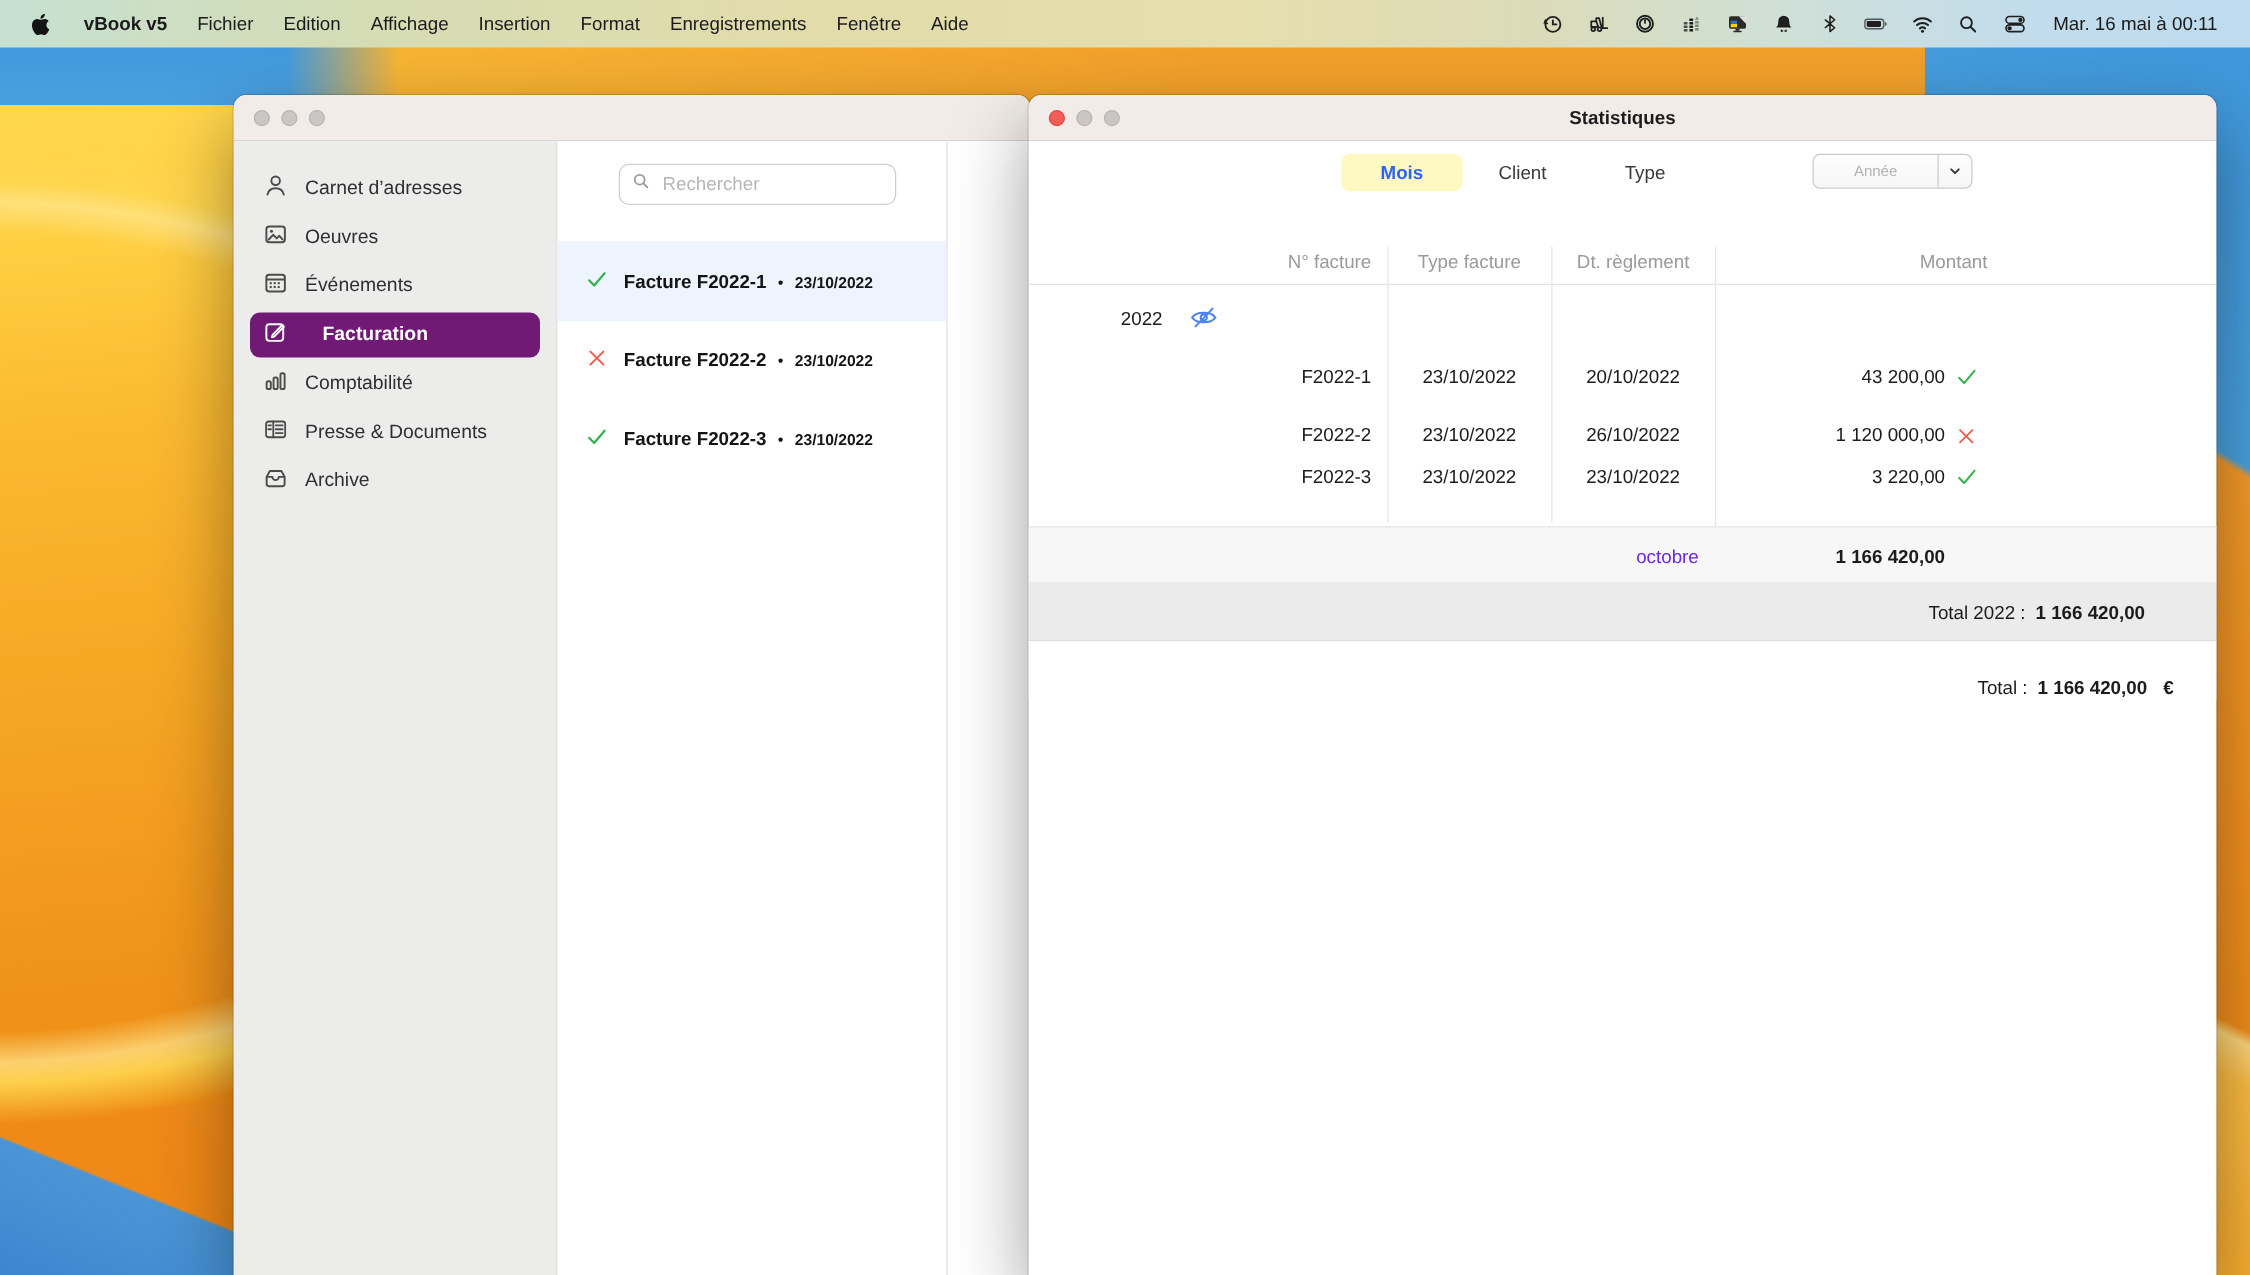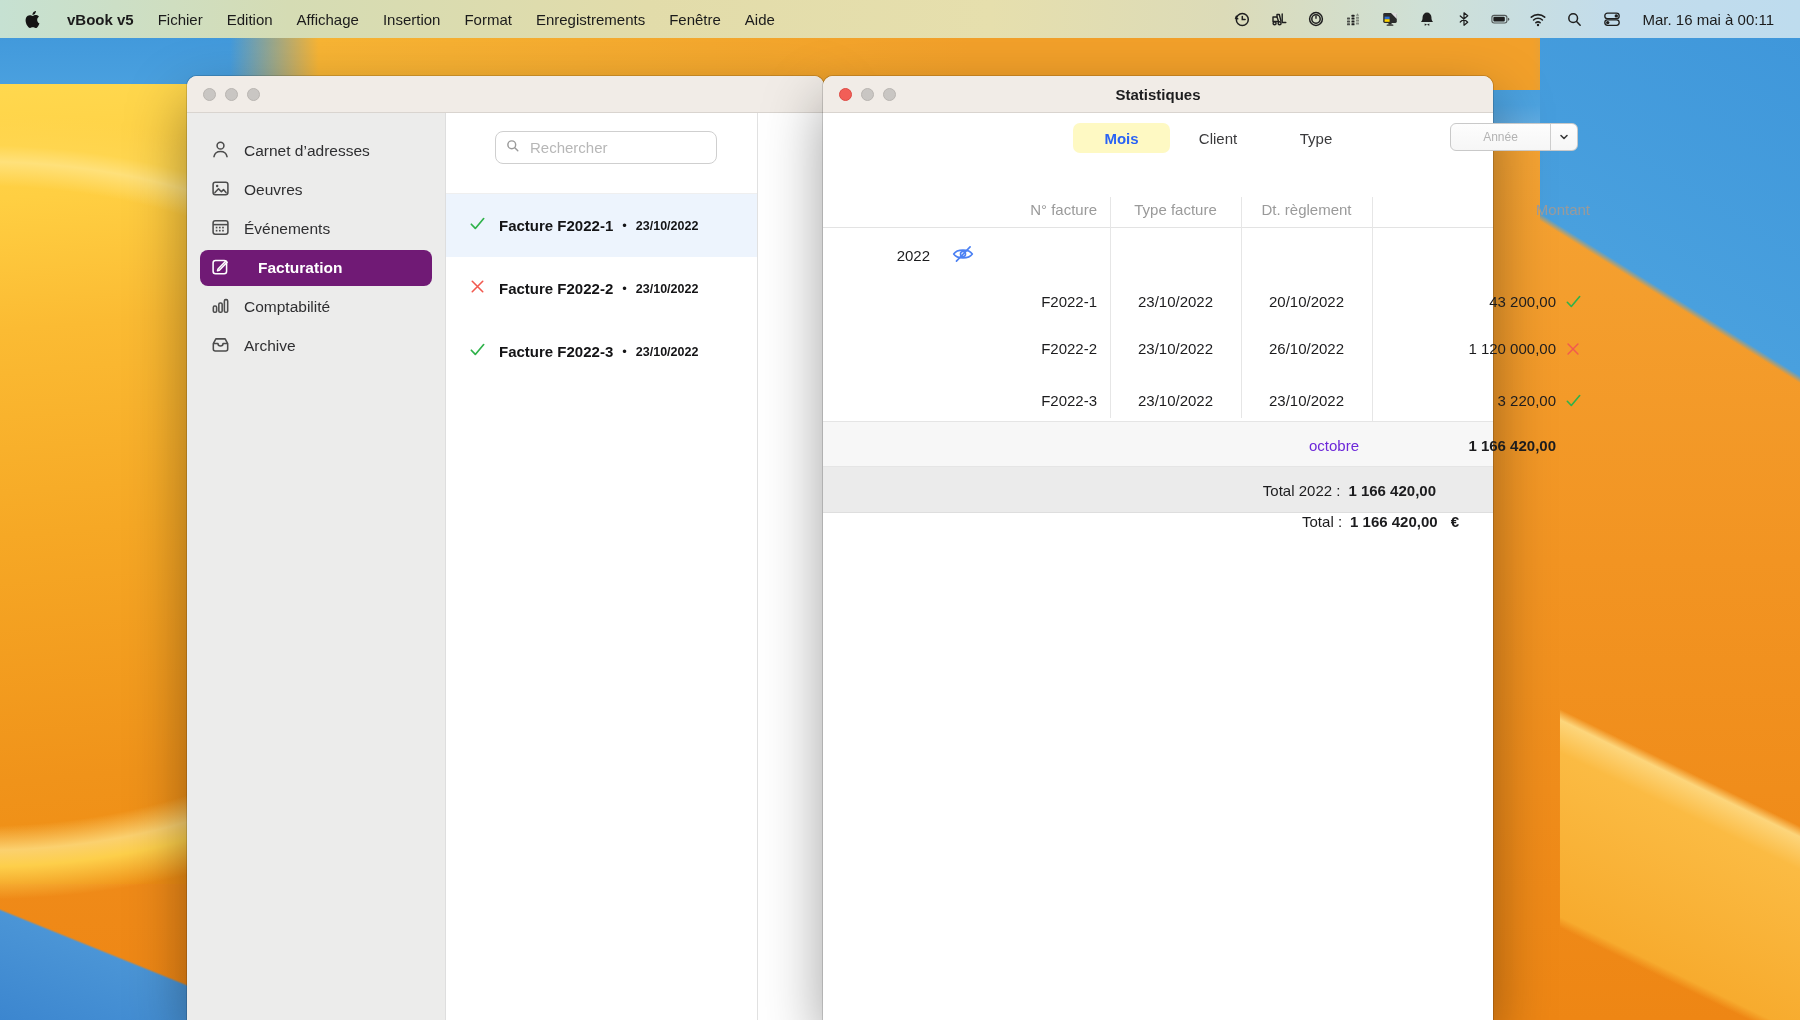--- a/index.html
+++ b/index.html
@@ -60,21 +60,21 @@
   .searchbox input{border:none;outline:none;flex:1;font-size:15px;font-family:inherit;color:#333;background:transparent;min-width:0;}
   .searchbox input::placeholder{color:#b7b7b7;}
   .lrows{position:absolute;left:0;right:0;top:80px;border-top:1px solid #efefef;}
   .lrow{height:63px;display:flex;align-items:center;padding-left:22px;gap:12px;}
   .lrow.selected{background:#edf4fd;}
   .lrow-title{font-size:15px;font-weight:700;color:#141416;}
   .lrow-bullet{font-size:13px;color:#141416;margin:0 -3px;}
   .lrow-date{font-size:12.5px;font-weight:700;color:#141416;}
   .sliver{flex:1;background:#fff;}
   
-  .win-stats{left:823px;width:670px;z-index:20;}
+  .win-stats{left:823px;width:950px;z-index:20;}
   .stats-body{position:relative;height:calc(100% - 37px);background:#fff;}
   .tab{position:absolute;top:10px;height:30px;display:flex;align-items:center;justify-content:center;
     font-size:15px;color:#3a3a3c;border-radius:7px;}
   .tab.selected{background:#fef9c3;color:#2a63f5;font-weight:700;}
   .tab-mois{left:250px;width:97px;}
   .tab-client{left:345px;width:100px;}
   .tab-type{left:443px;width:100px;}
   .combo{position:absolute;left:627px;top:10px;width:128px;height:28px;box-sizing:border-box;
     border:1px solid #c9c9c9;border-radius:6px;background:linear-gradient(180deg,#fdfdfd,#f6f6f6);
     display:flex;align-items:center;}
@@ -87,36 +87,36 @@
   .th-mont{left:549px;width:218px;text-align:right;}
   .thead-line{position:absolute;left:0;right:0;top:114px;height:1px;background:#e3e3e3;}
   .vline{position:absolute;width:1px;background:#e6e6e6;top:84px;}
   .vline-1{left:287px;height:221px;}
   .vline-2{left:418px;height:221px;}
   .vline-3{left:549px;height:316px;}
   .yearrow{position:absolute;top:128px;left:0;height:28px;display:flex;align-items:center;}
   .year-label{position:absolute;left:40px;width:67px;text-align:right;font-size:15px;color:#1c1c1e;}
   .eye{position:absolute;left:128px;top:1px;}
   .trow{position:absolute;left:0;right:0;height:47px;}
-  .trow-1{top:165px;} .trow-2{top:212px;} .trow-3{top:264px;}
+  .trow-1{top:165px;} .trow-2{top:212px;} .trow-3{top:245px;}
   .cell{position:absolute;top:0;height:47px;display:flex;align-items:center;font-size:15px;color:#1c1c1e;}
   .c-num{left:0;width:274px;justify-content:flex-end;}
   .c-date{left:287px;width:131px;justify-content:center;}
   .c-regl{left:418px;width:131px;justify-content:center;}
   .c-mont{left:549px;width:184px;justify-content:flex-end;}
   .c-status{left:738px;width:24px;justify-content:center;}
   .sumrow{position:absolute;left:0;right:0;}
   .row-month{top:308px;height:46px;background:#f7f7f7;border-top:1px solid #e5e5e5;border-bottom:1px solid #e5e5e5;box-sizing:border-box;}
   .month-label{position:absolute;left:400px;width:136px;top:0;height:46px;display:flex;align-items:center;justify-content:flex-end;font-size:15px;color:#6d28d9;}
   .month-value{position:absolute;left:549px;width:184px;top:0;height:46px;display:flex;align-items:center;justify-content:flex-end;font-size:15px;font-weight:700;color:#1c1c1e;}
   .row-yeartotal{top:354px;height:46px;background:#ebebeb;border-bottom:1px solid #dedede;box-sizing:border-box;}
   .ytotal-line{position:absolute;right:57px;top:0;height:46px;display:flex;align-items:center;font-size:15px;color:#1c1c1e;}
   .ytotal-line b{margin-left:8px;}
   .row-grandtotal{top:400px;height:46px;background:#fff;}
-  .gtotal-line{position:absolute;right:34px;top:0;height:46px;display:flex;align-items:flex-start;font-size:15px;color:#1c1c1e;}
+  .gtotal-line{position:absolute;right:34px;top:0;height:46px;display:flex;align-items:flex-end;font-size:15px;color:#1c1c1e;}
   .gtotal-line b{margin-left:8px;}
   .gtotal-line .cur{margin-left:13px;font-weight:700;}
 </style>
 </head>
 <body>
 
 <div class="wallpaper">
   <div class="wp-top-blue"></div>
   <div class="wp-top-orange"></div>
   <div class="wp-right-blue"></div>
@@ -283,20 +283,32 @@
       </div>
       <div class="side-item">
         <span><svg viewBox="0 0 19 19" width="21" height="21" fill="none" stroke="#4c4c4c" stroke-width="1.4">
               <rect x="3" y="10" width="3" height="5.6" rx="1.2"></rect>
               <rect x="8" y="7.2" width="3" height="8.4" rx="1.2"></rect>
               <rect x="13" y="4.2" width="3" height="11.4" rx="1.2"></rect>
             </svg></span>
         <span>Comptabilité</span>
       </div>
       <div class="side-item">
+        <span><svg viewBox="0 0 19 19" width="21" height="21" fill="none" stroke="#4c4c4c" stroke-width="1.3" stroke-linecap="round">
+              <rect x="2.6" y="3.8" width="13.8" height="11.4" rx="1.8"></rect>
+              <line x1="7.8" y1="3.8" x2="7.8" y2="15.2"></line>
+              <line x1="4.2" y1="6.6" x2="6.2" y2="6.6"></line>
+              <line x1="4.2" y1="9.4" x2="6.2" y2="9.4"></line>
+              <line x1="9.6" y1="6.6" x2="14.6" y2="6.6"></line>
+              <line x1="9.6" y1="9.4" x2="14.6" y2="9.4"></line>
+              <line x1="9.6" y1="12.2" x2="14.6" y2="12.2"></line>
+            </svg></span>
+        <span>Presse &amp; Documents</span>
+      </div>
+      <div class="side-item">
         <span><svg viewBox="0 0 19 19" width="21" height="21" fill="none" stroke="#4c4c4c" stroke-width="1.4" stroke-linejoin="round">
               <path d="M3 8.6l2.3-4.2h8.4L16 8.6v5a1.8 1.8 0 0 1-1.8 1.8H4.8A1.8 1.8 0 0 1 3 13.6z"></path>
               <path d="M3 8.6h4.2a2.3 2.3 0 0 0 4.6 0H16"></path>
             </svg></span>
         <span>Archive</span>
       </div>
     </aside>
     <div class="list-pane">
       <div class="searchbox">
         <span><svg viewBox="0 0 18 18" width="16" height="16" fill="none" stroke="#9a9a9a" stroke-width="1.6" stroke-linecap="round">

